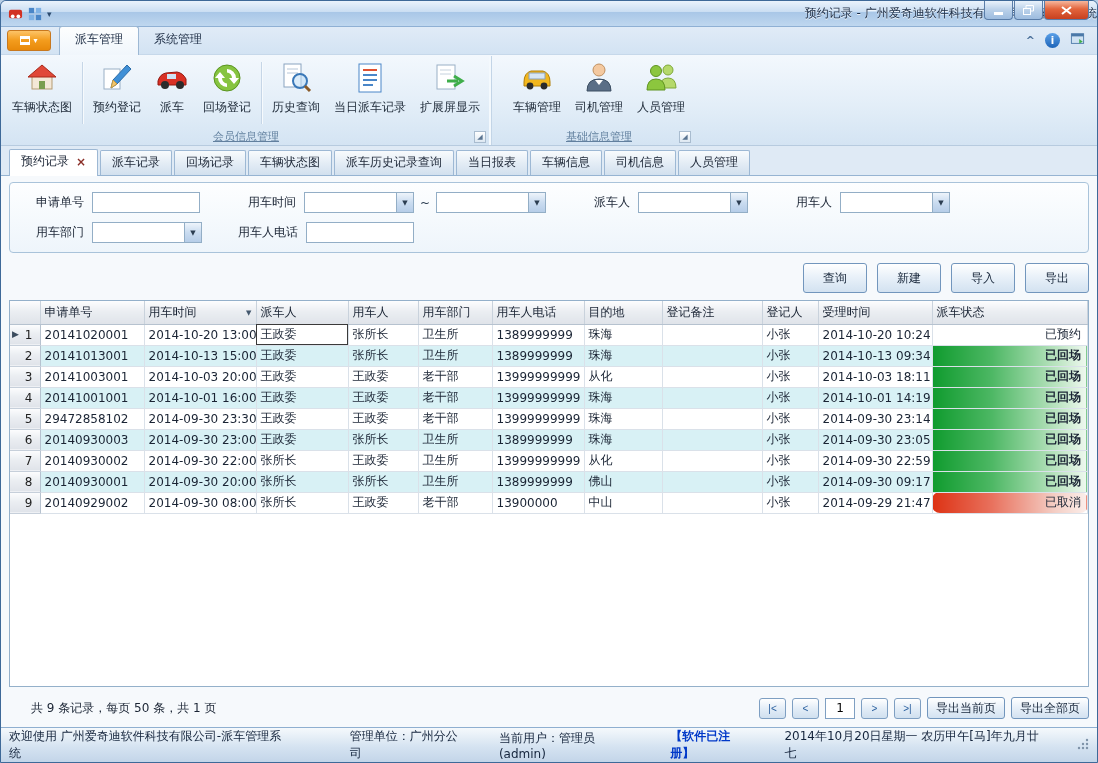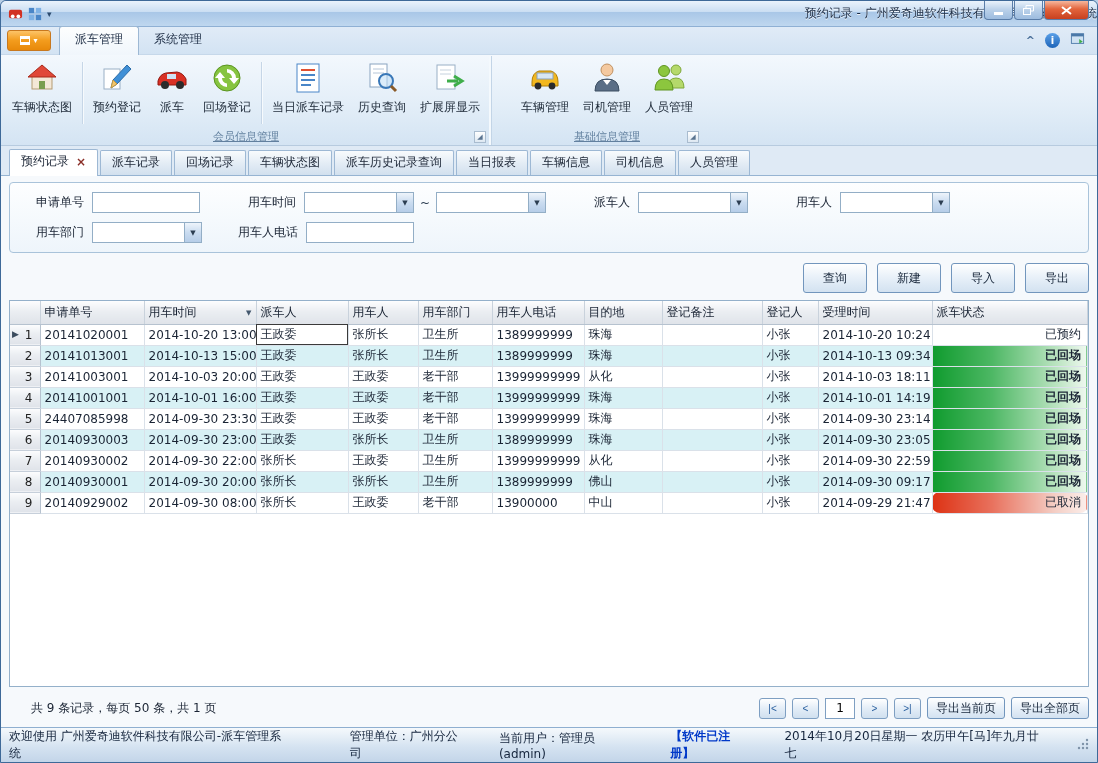--- a/index.html
+++ b/index.html
@@ -38,21 +38,21 @@
   .tabrow-right { margin-left:auto; align-self:center; display:flex; align-items:center; gap:10px; padding-right:6px; }
   .collapse-glyph { color:#4a6f99; font-size:11px; font-weight:bold; }
   .info-circle { width:15px; height:15px; border-radius:50%; background:linear-gradient(#5aa0e8,#1d64b8);
                  color:#fff; font-size:10px; font-weight:bold; display:flex; align-items:center; justify-content:center; }
 
   
   .ribbon-body { height:92px; flex:0 0 92px; display:flex; align-items:stretch;
                  background:linear-gradient(#f3f8fd,#e3eef8 55%,#d4e4f3);
                  border-top:1px solid #c6d8ea; border-bottom:1px solid #b7cbdf; padding:1px 2px 0; }
   .rgroup { display:flex; flex-direction:column; }
-  .rgroup + .rgroup { border-left:1px solid #c3d5e7; box-shadow:-2px 0 0 #f4f9fd; margin-left:2px; padding-left:20px; }
+  .rgroup + .rgroup { border-left:1px solid #c3d5e7; box-shadow:-2px 0 0 #f4f9fd; margin-left:2px; padding-left:12px; }
   .rgroup-buttons { flex:1; display:flex; align-items:stretch; padding:1px 2px 0; }
   .rgroup-caption { height:16px; position:relative; display:flex; justify-content:center;
                     color:#62809f; font-size:11px;text-decoration:underline; }
   .launcher { position:absolute; right:3px; bottom:2px; width:12px; height:12px; line-height:10px; text-align:center;
               border:1px solid #a9bccf; background:linear-gradient(#fff,#dde8f2); color:#5a7490; font-size:7px; }
   .rb-btn { display:flex; flex-direction:column; align-items:center; padding:4px 7px 2px; gap:4px; border-radius:3px; }
   .rb-icon { width:34px; height:34px; display:flex; align-items:center; justify-content:center; }
   .rb-icon svg { width:34px; height:34px; display:block; }
   .rb-label { white-space:nowrap; color:#1e2a38; }
   .v-sep { width:1px; background:#c6d6e7; box-shadow:1px 0 0 #f6fafd; margin:5px 3px; }
@@ -224,40 +224,40 @@
                 <path d="M17 8 A9 9 0 0 1 26 17 L29 17 L24 23 L19 17 L22 17 A5.5 5.5 0 0 0 17 11.5 Z" fill="#fff"></path>
                 <path d="M17 26 A9 9 0 0 1 8 17 L5 17 L10 11 L15 17 L12 17 A5.5 5.5 0 0 0 17 22.5 Z" fill="#fff"></path>
               </svg>
             </span>
           <span class="rb-label">回场登记</span>
         </div>
         <div class="v-sep"></div>
         <div class="rb-btn">
           <span class="rb-icon">
               <svg viewBox="0 0 34 34">
+                <rect x="5" y="3" width="17" height="23" fill="#fff" stroke="#8aa4c0"></rect>
+                <line x1="8" y1="8" x2="19" y2="8" stroke="#b6c6d8"></line>
+                <line x1="8" y1="12" x2="19" y2="12" stroke="#b6c6d8"></line>
+                <circle cx="21" cy="20" r="7" fill="rgba(190,220,245,.55)" stroke="#3a78b8" stroke-width="2"></circle>
+                <line x1="26" y1="25" x2="31" y2="30" stroke="#8a5a28" stroke-width="3"></line>
+              </svg>
+            </span>
+          <span class="rb-label">历史查询</span>
+        </div>
+        <div class="rb-btn">
+          <span class="rb-icon">
+              <svg viewBox="0 0 34 34">
                 <rect x="6" y="3" width="22" height="28" fill="#fff" stroke="#4a86c8"></rect>
                 <line x1="10" y1="9" x2="24" y2="9" stroke="#e05030" stroke-width="2"></line>
                 <line x1="10" y1="14" x2="24" y2="14" stroke="#4a86c8" stroke-width="2"></line>
                 <line x1="10" y1="19" x2="24" y2="19" stroke="#4a86c8" stroke-width="2"></line>
                 <line x1="10" y1="24" x2="20" y2="24" stroke="#4a86c8" stroke-width="2"></line>
               </svg>
             </span>
           <span class="rb-label">当日派车记录</span>
-        </div>
-        <div class="rb-btn">
-          <span class="rb-icon">
-              <svg viewBox="0 0 34 34">
-                <rect x="5" y="3" width="17" height="23" fill="#fff" stroke="#8aa4c0"></rect>
-                <line x1="8" y1="8" x2="19" y2="8" stroke="#b6c6d8"></line>
-                <line x1="8" y1="12" x2="19" y2="12" stroke="#b6c6d8"></line>
-                <circle cx="21" cy="20" r="7" fill="rgba(190,220,245,.55)" stroke="#3a78b8" stroke-width="2"></circle>
-                <line x1="26" y1="25" x2="31" y2="30" stroke="#8a5a28" stroke-width="3"></line>
-              </svg>
-            </span>
-          <span class="rb-label">历史查询</span>
         </div>
         <div class="rb-btn">
           <span class="rb-icon">
               <svg viewBox="0 0 34 34">
                 <rect x="4" y="4" width="18" height="24" fill="#fff" stroke="#9ab0c6"></rect>
                 <line x1="7" y1="9" x2="18" y2="9" stroke="#c6d2de"></line>
                 <line x1="7" y1="13" x2="18" y2="13" stroke="#c6d2de"></line>
                 <path d="M14 20 H25 M21 15 L29 20 L21 25" fill="none" stroke="#3fae4a" stroke-width="3"></path>
               </svg>
             </span>
@@ -476,21 +476,21 @@
               <td>老干部</td>
               <td>13999999999</td>
               <td>珠海</td>
               <td></td>
               <td>小张</td>
               <td>2014-10-01 14:19</td>
               <td class="st st-returned">已回场</td>
             </tr>
             <tr>
               <td class="row-selector">5</td>
-              <td>24407085998</td>
+              <td>29472858102</td>
               <td>2014-09-30 23:30</td>
               <td>王政委</td>
               <td>王政委</td>
               <td>老干部</td>
               <td>13999999999</td>
               <td>珠海</td>
               <td></td>
               <td>小张</td>
               <td>2014-09-30 23:14</td>
               <td class="st st-returned">已回场</td>

